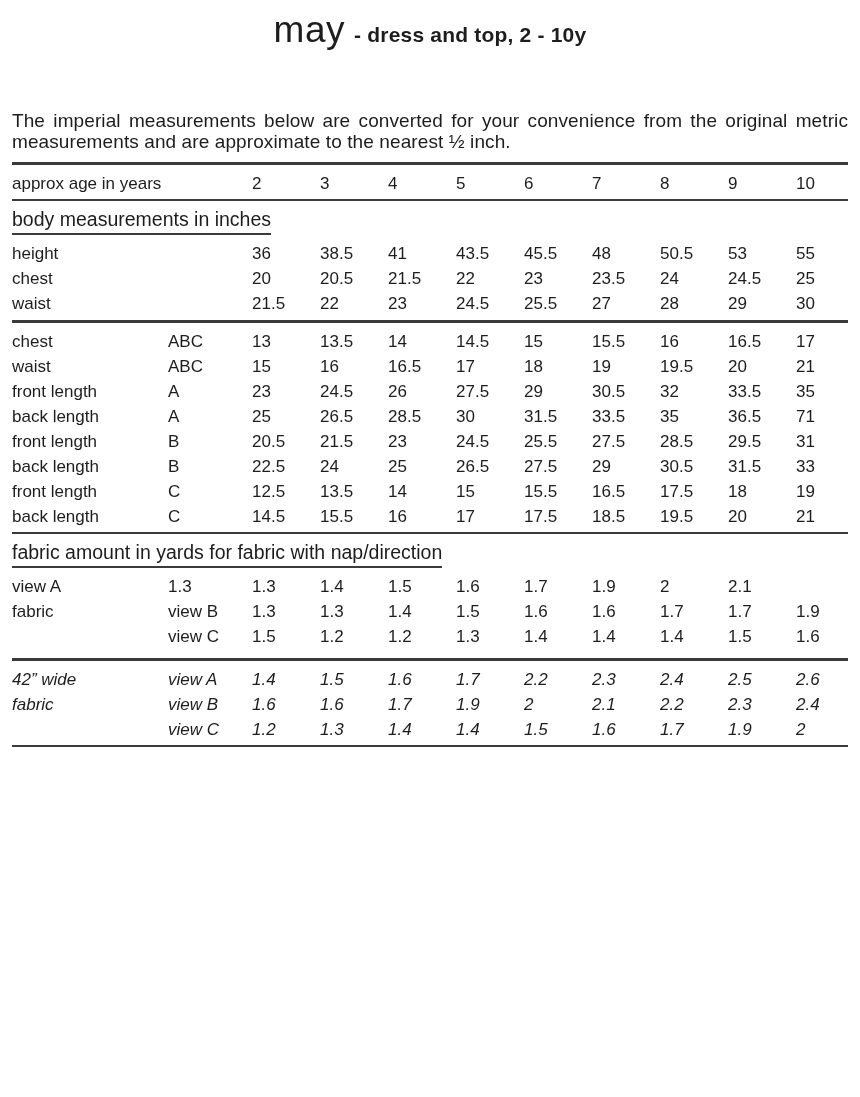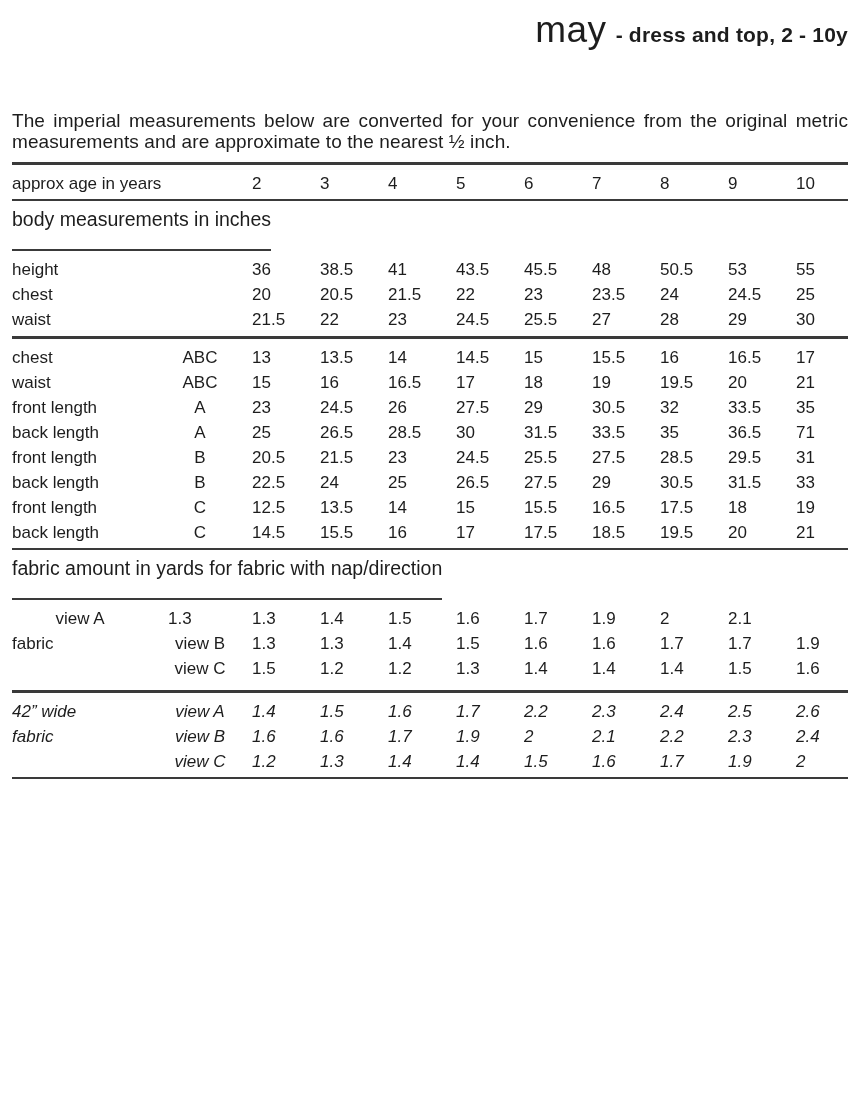--- a/index.html
+++ b/index.html
@@ -8,54 +8,54 @@
     width: 860px; height: 1097px;
     background: #ffffff;
     color: #1d1d1d;
     font-family: "Liberation Sans", sans-serif;
     overflow: hidden;
   }
   .page { padding: 0 12px; }
 
   .title {
     margin: 0; padding-top: 10px;
-    text-align: right; font-weight: 400;
+    text-align: center; font-weight: 400;
     line-height: 40px; white-space: nowrap;
   }
   .t-main { font-size: 37px; letter-spacing: 0.5px; }
   .t-sub  { font-size: 21px; font-weight: 700; margin-left: 9px; letter-spacing: 0.2px; }
 
   .intro { font-size: 19px; line-height: 21px; margin: 0; text-align: justify; letter-spacing: 0.1px; }
   .intro.first { margin-top: 55px; }
 
   .rule { height: 2.5px; background: #3a3a3a; }
   .mt3  { margin-top: 3px; }
   .mt4  { margin-top: 4px; }
   .mt9  { margin-top: 9px; }
   .mt10 { margin-top: 10px; }
   .mt13 { margin-top: 13px; font-style: italic; }
 
   .heading { margin-top: 6px; font-size: 19.5px; }
   .heading span {
     display: inline-block;
     line-height: 24px;
-    padding-bottom: 18px;
+    padding-bottom: 2px;
     border-bottom: 2.5px solid #3a3a3a;
   }
 
   .rows { margin-top: 6px; }
   .trow {
     display: grid;
     grid-template-columns: 156px 84px repeat(8, 68px) 1fr;
     line-height: 25px;
     font-size: 17px;
   }
   .cell { white-space: nowrap; }
   .cell.span2 { grid-column: 1 / 3; }
-  .cell.sub { text-align: center; padding-right: 20px; }
+  .cell.sub { text-align: left; padding-right: 20px; }
   .cell.num { text-align: left; }
 </style>
 </head>
 <body>
 
 <div class="page">
 
   <h1 class="title"><span class="t-main">may</span><span class="t-sub">- dress and top, 2 - 10y</span></h1>
 
   <p class="intro first">The imperial measurements below are converted for your convenience from the original metric measurements and are approximate to the nearest ½ inch.</p>

